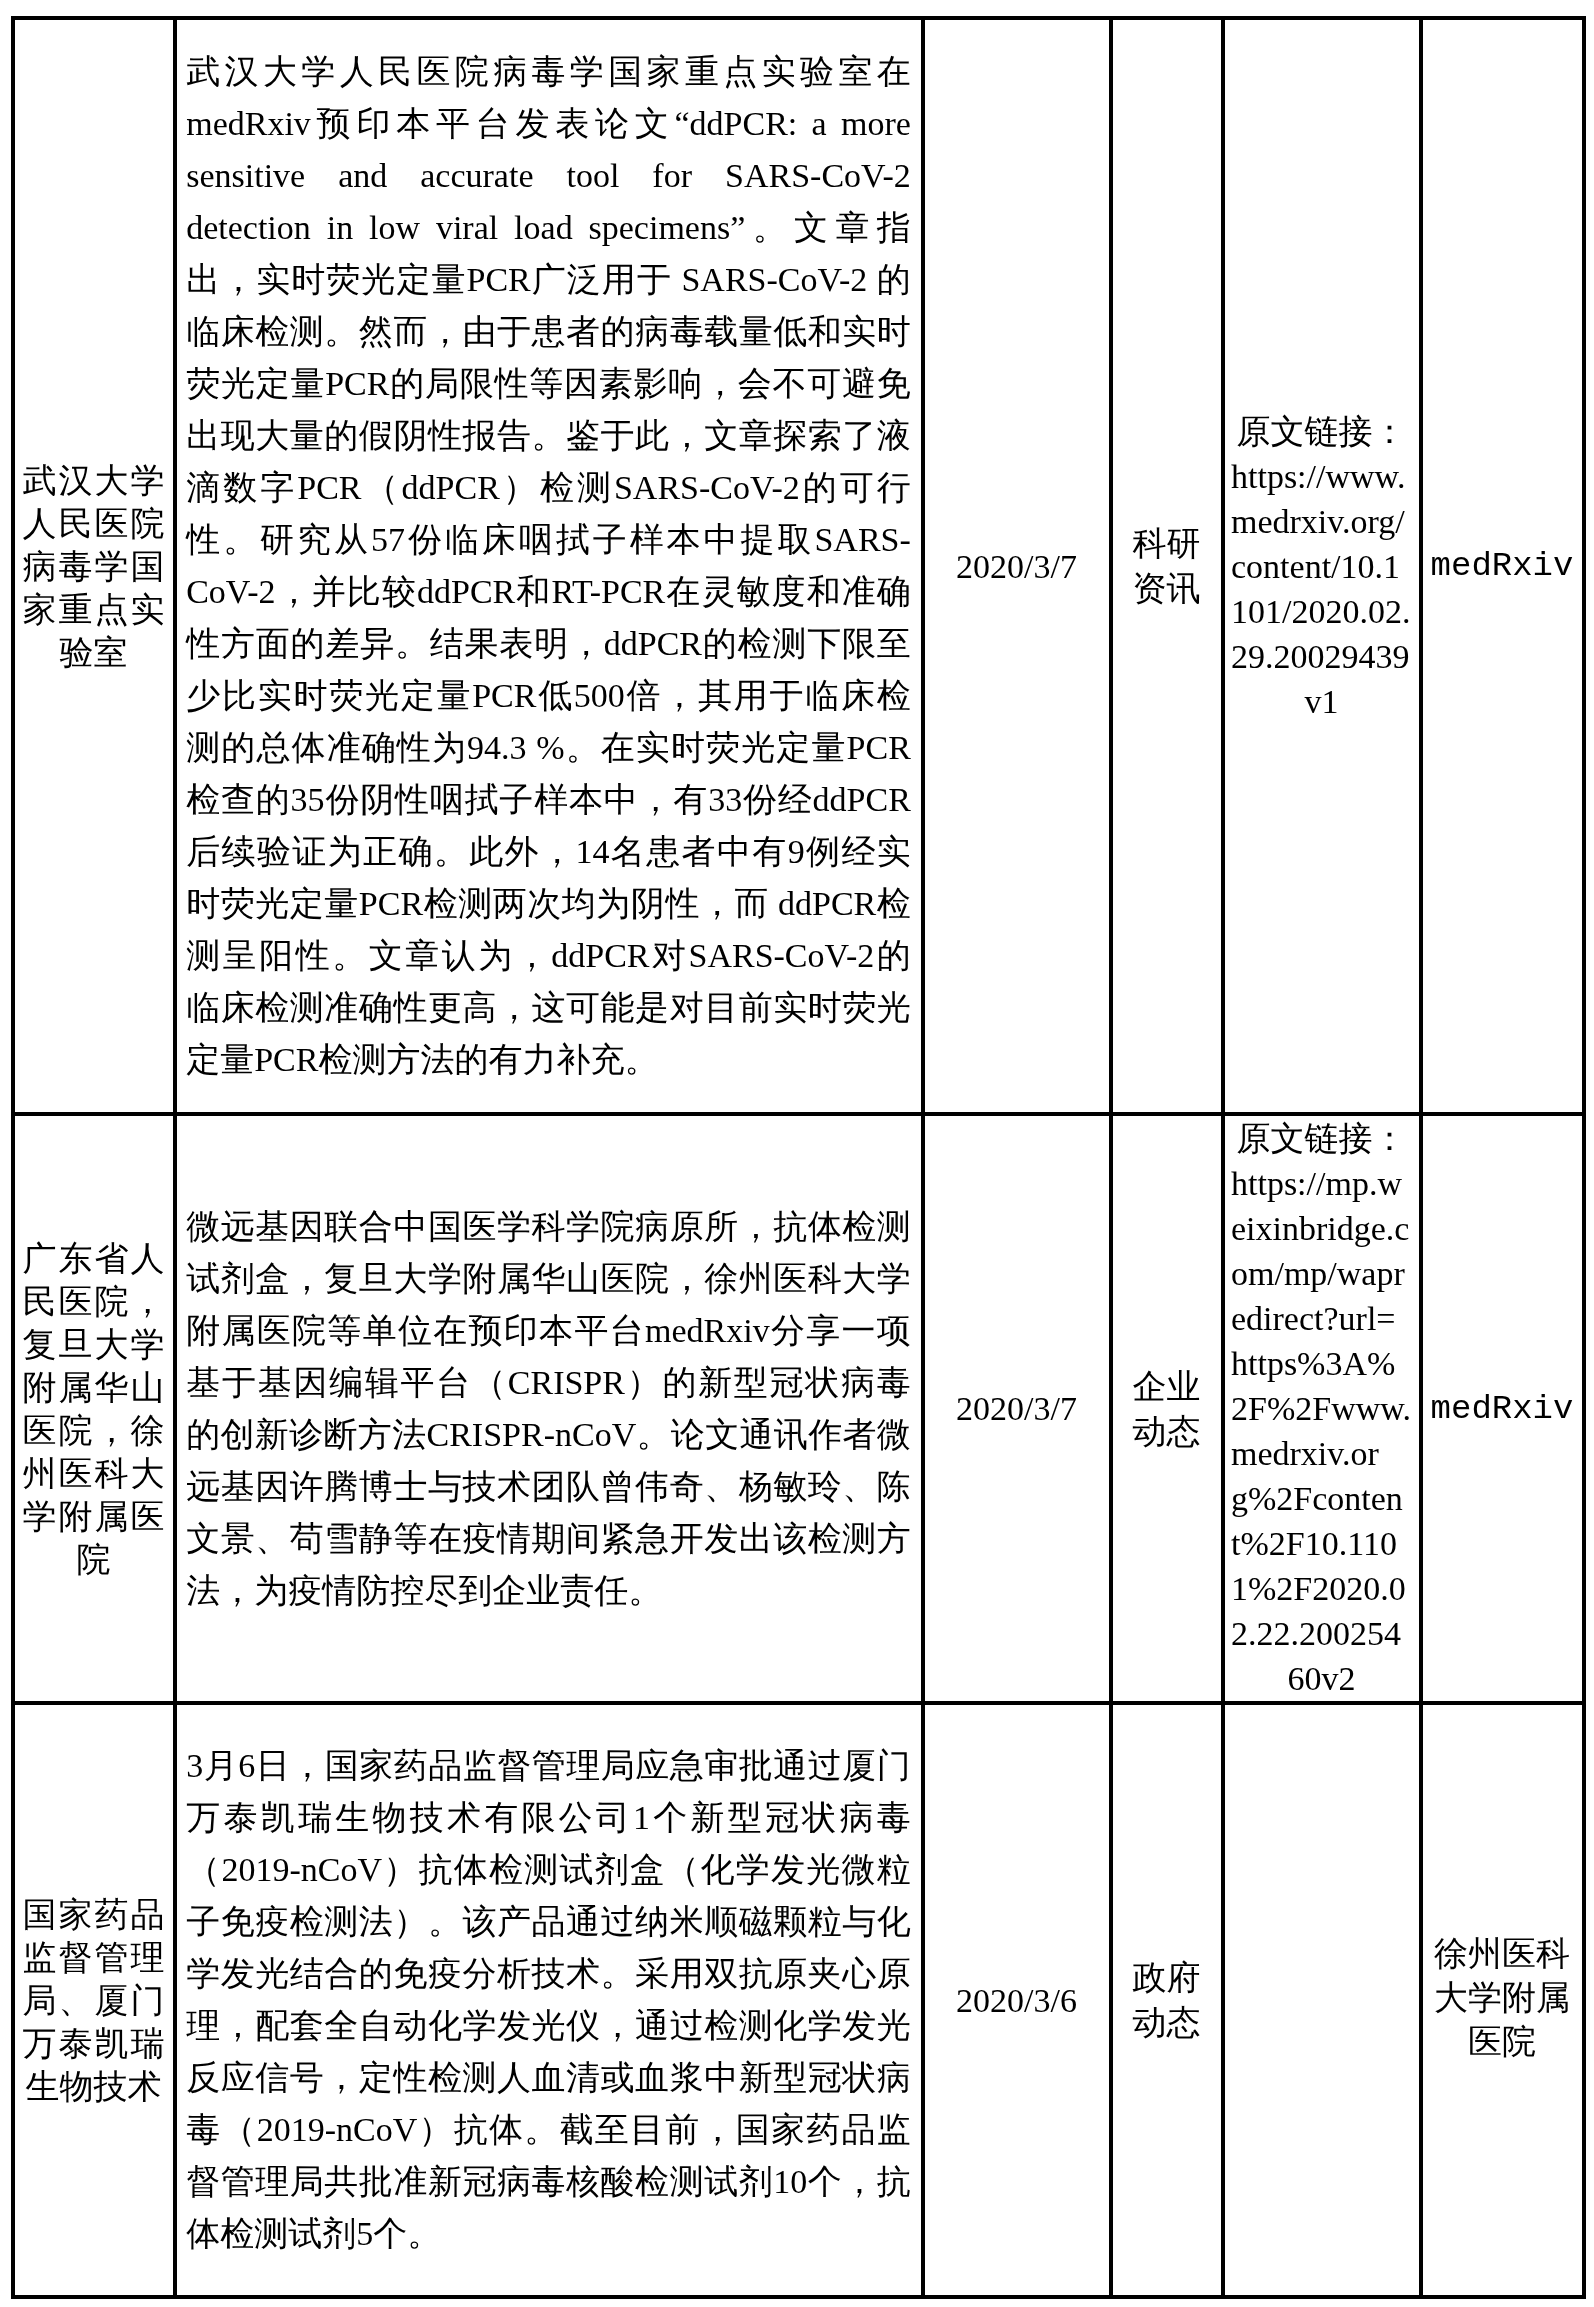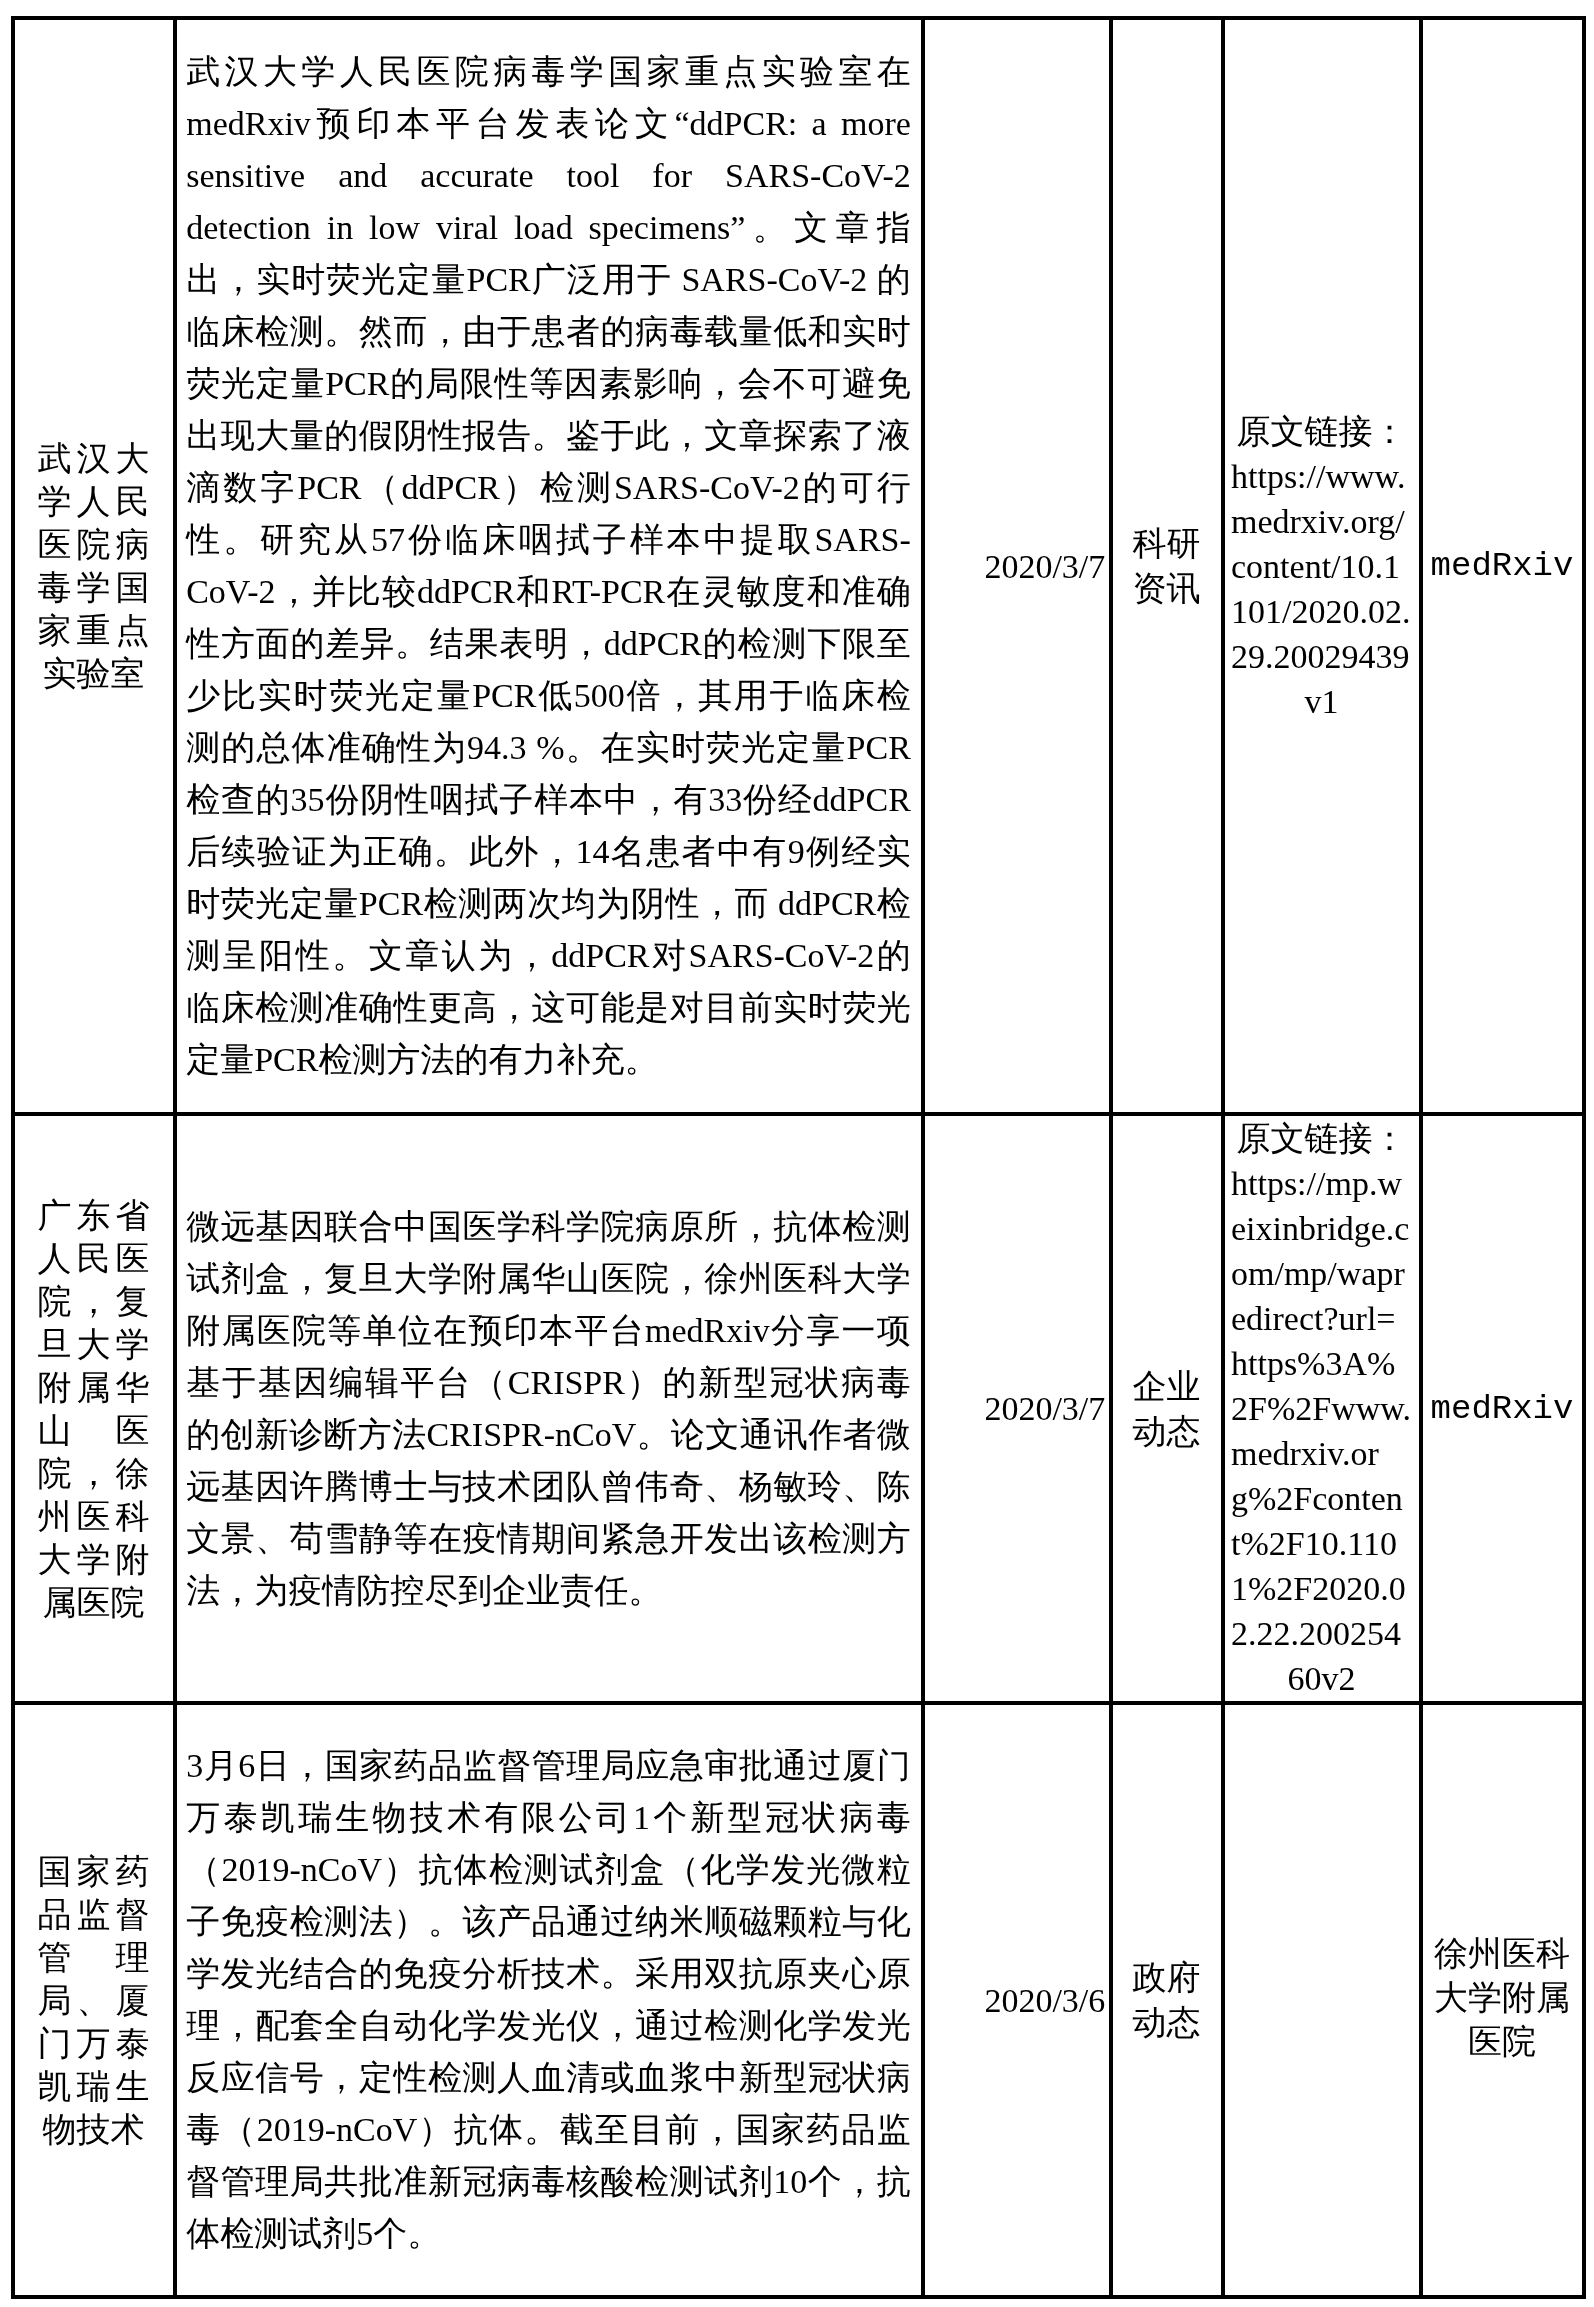--- a/index.html
+++ b/index.html
@@ -29,30 +29,30 @@
     overflow: hidden;
   }
   tr.row-1 { height: 1096px; }
   tr.row-2 { height: 588px; }
   tr.row-3 { height: 594px; }
 
   td.cell-org {
     text-align: justify;
     text-align-last: center;
     line-height: 43px;
-    padding: 0 23px;
+    padding: 0 8px;
     word-break: break-all;
   }
   td.cell-content {
     text-align: justify;
     line-height: 52px;
     padding: 0 9.7px;
   }
   td.cell-date {
-    text-align: right;
+    text-align: center;
     line-height: 43px;
     padding: 0 3.2px;
     white-space: nowrap;
   }
   td.cell-category {
     text-align: center;
     line-height: 45px;
     padding: 0 6px;
     white-space: pre-line;
   }

